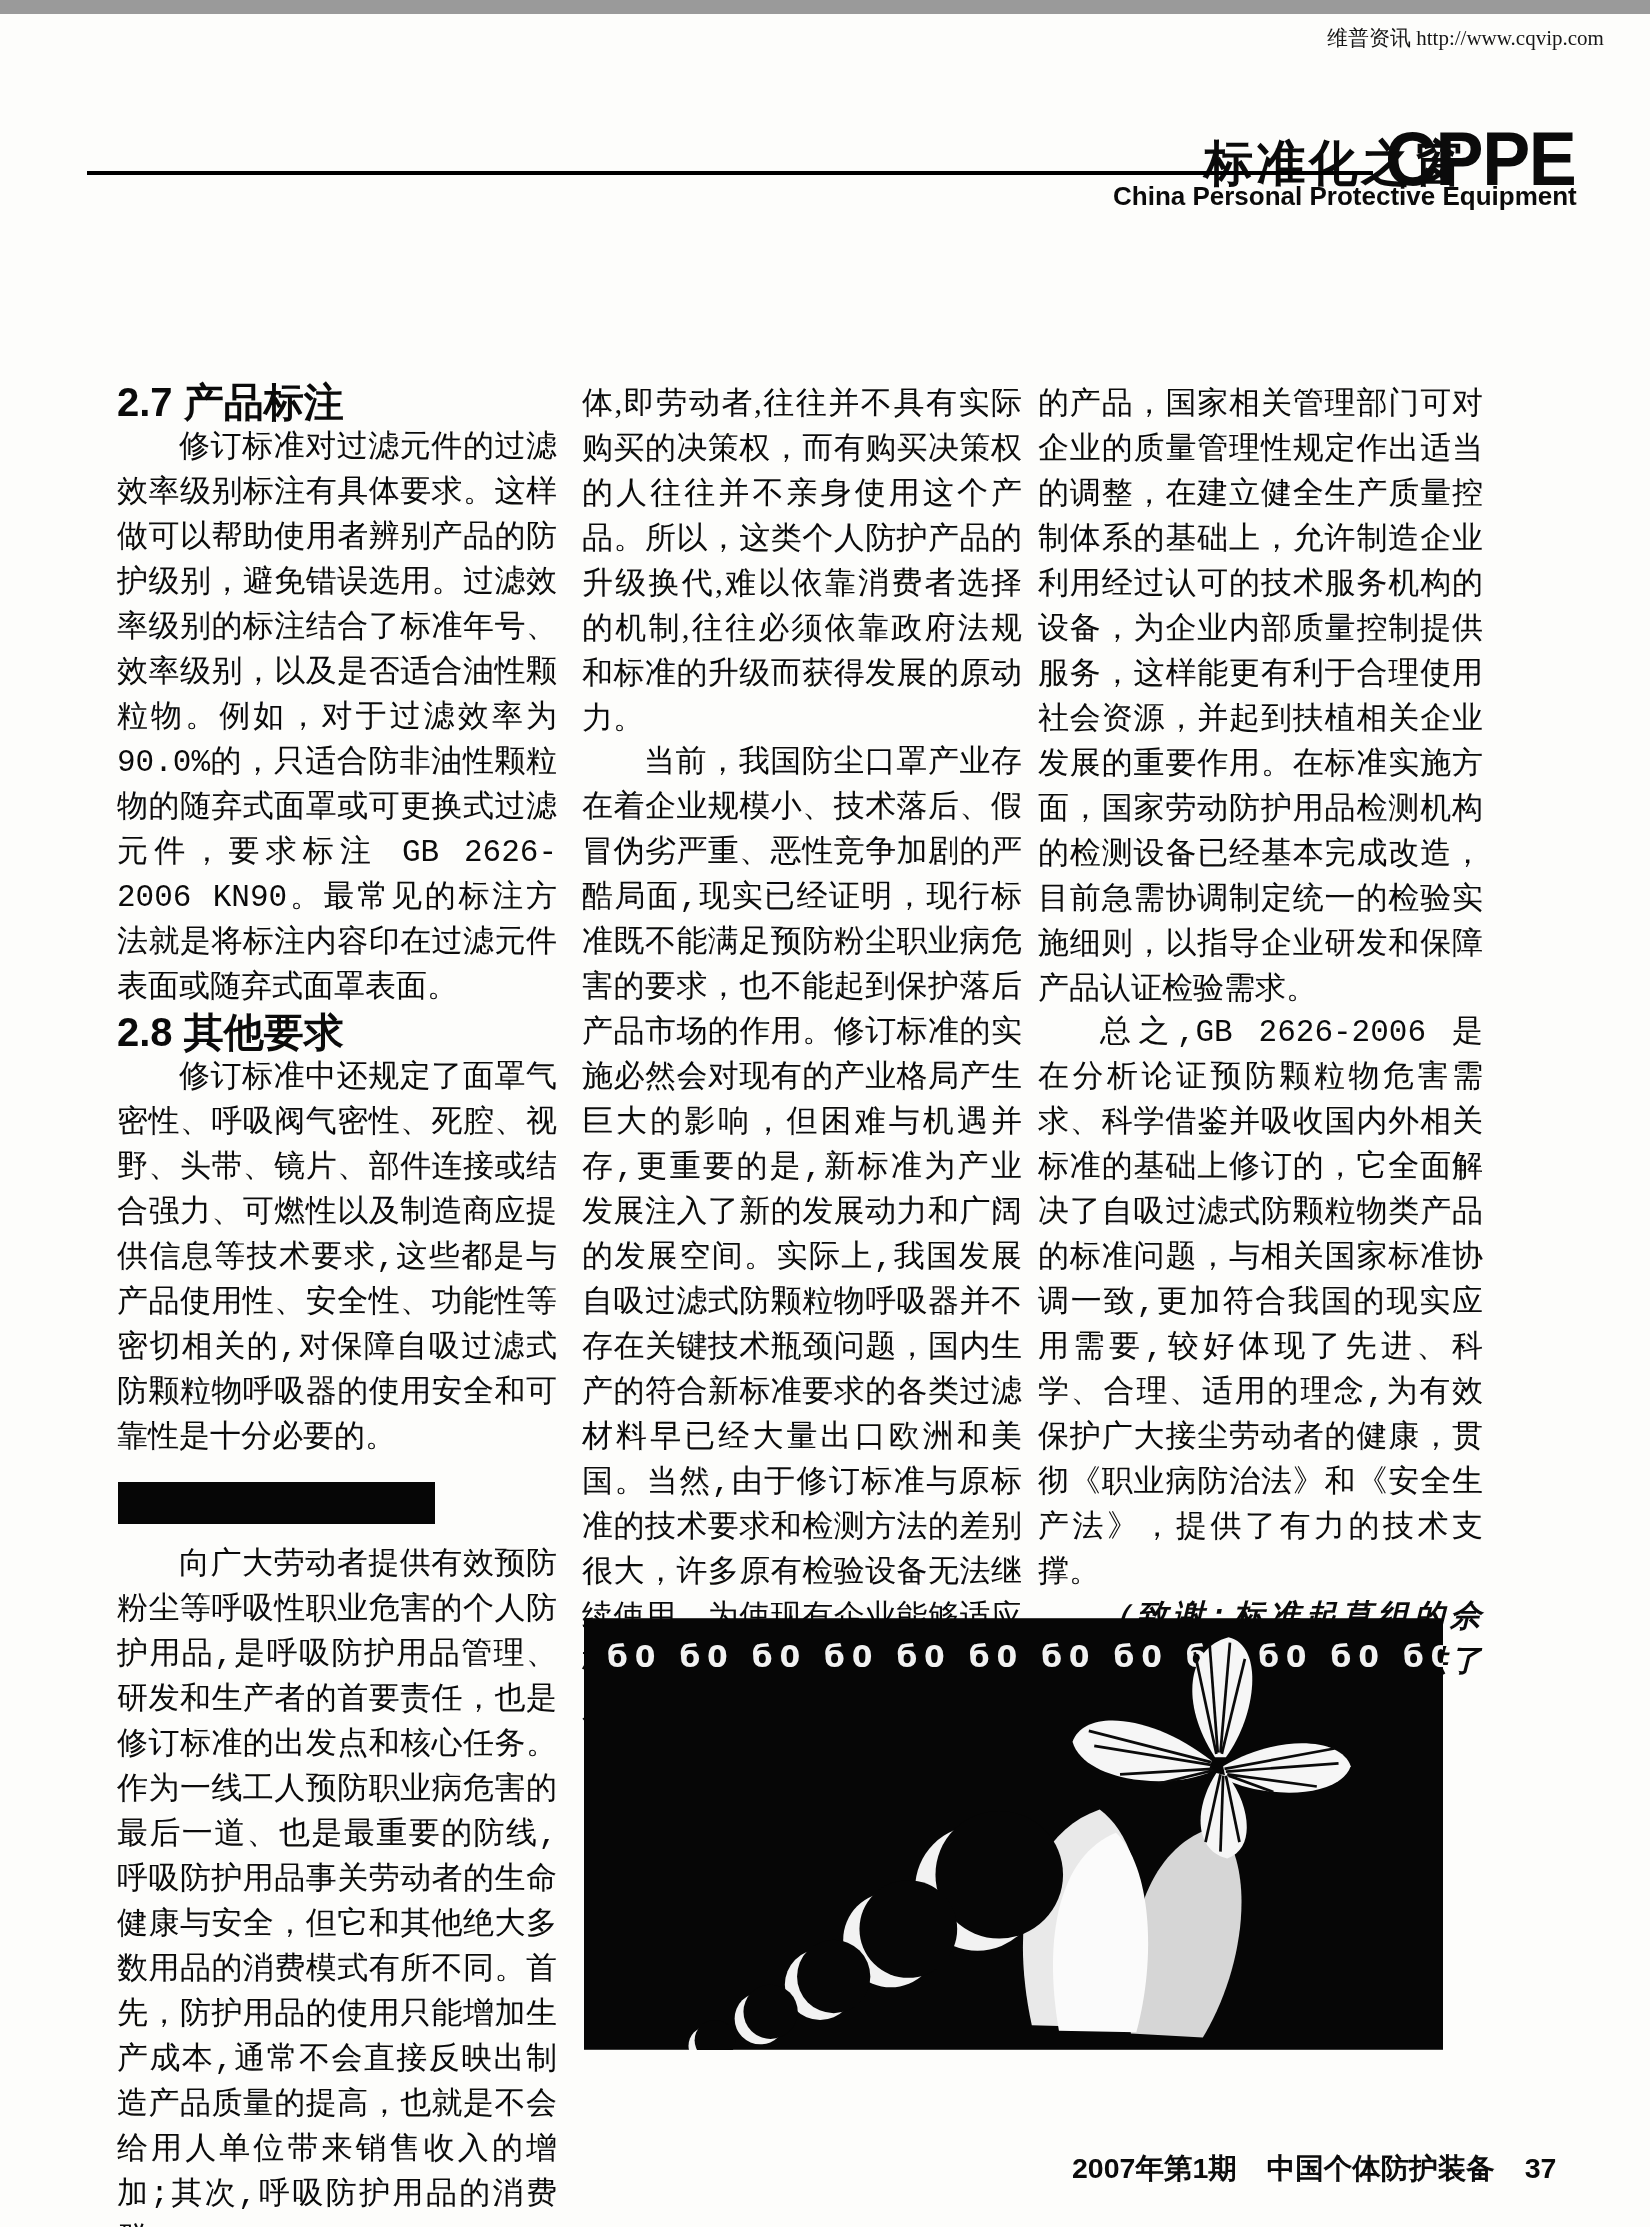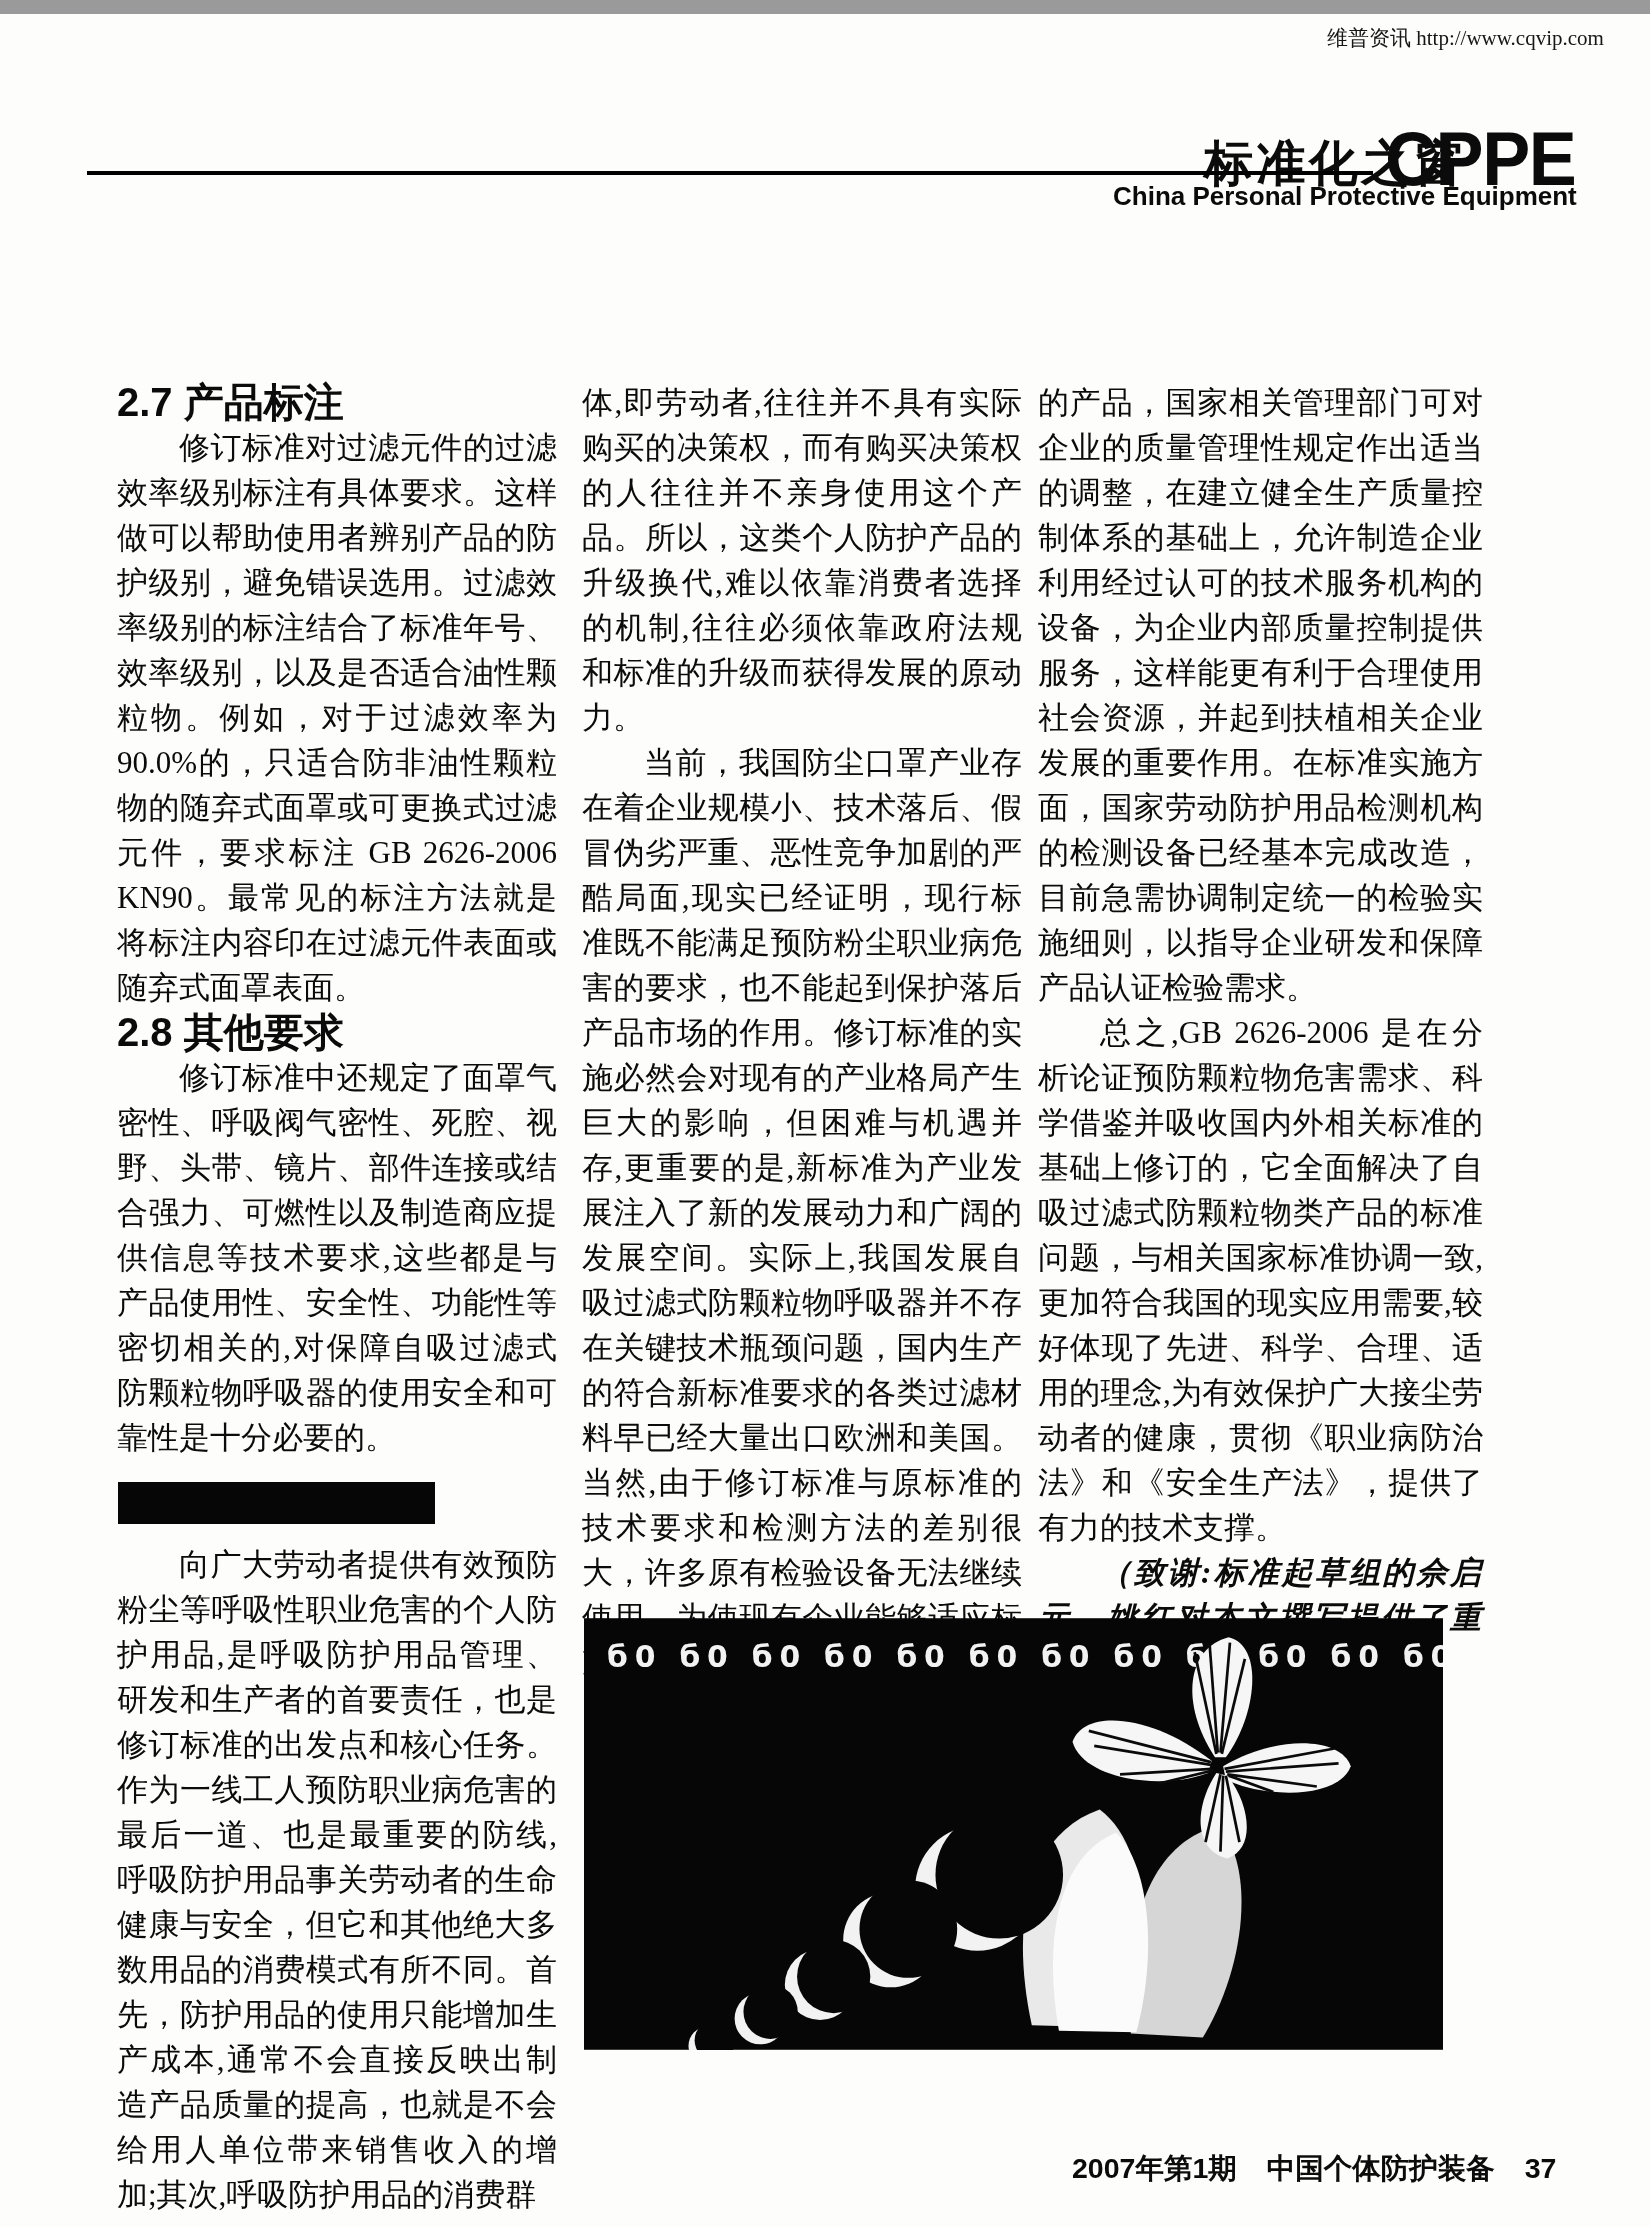--- a/index.html
+++ b/index.html
@@ -35,21 +35,21 @@
     font-size:31px; line-height:45px; text-align:justify;
     text-justify:inter-character;
   }
   #col1 { left:117px; }
   #col2 { left:582px; }
   #col3 { left:1038px; width:445px; }
   .heading {
     font-family:"Liberation Sans", sans-serif; font-weight:bold; font-size:40px;
     text-align:left;
   }
-  .para.indent { text-indent:2em; }
+  .para.indent { text-indent:2em;font-family:Liberation Mono, monospace; }
   .para.kai { font-style:italic; font-weight:bold; letter-spacing:2px; }
   .redacted-bar { width:317px; height:42px; background:#060606; margin:22px 0 17.6px 1.4px; }
   .photo { position:absolute; left:584px; top:1604px; width:859px; height:432px; }
   .photo svg { display:block; }
   .footer {
     position:absolute; left:1072px; top:2136px;
     display:flex; gap:30px; align-items:baseline;
     font-family:"Liberation Sans", sans-serif; font-weight:bold; font-size:28.5px;
     white-space:nowrap;
   }

